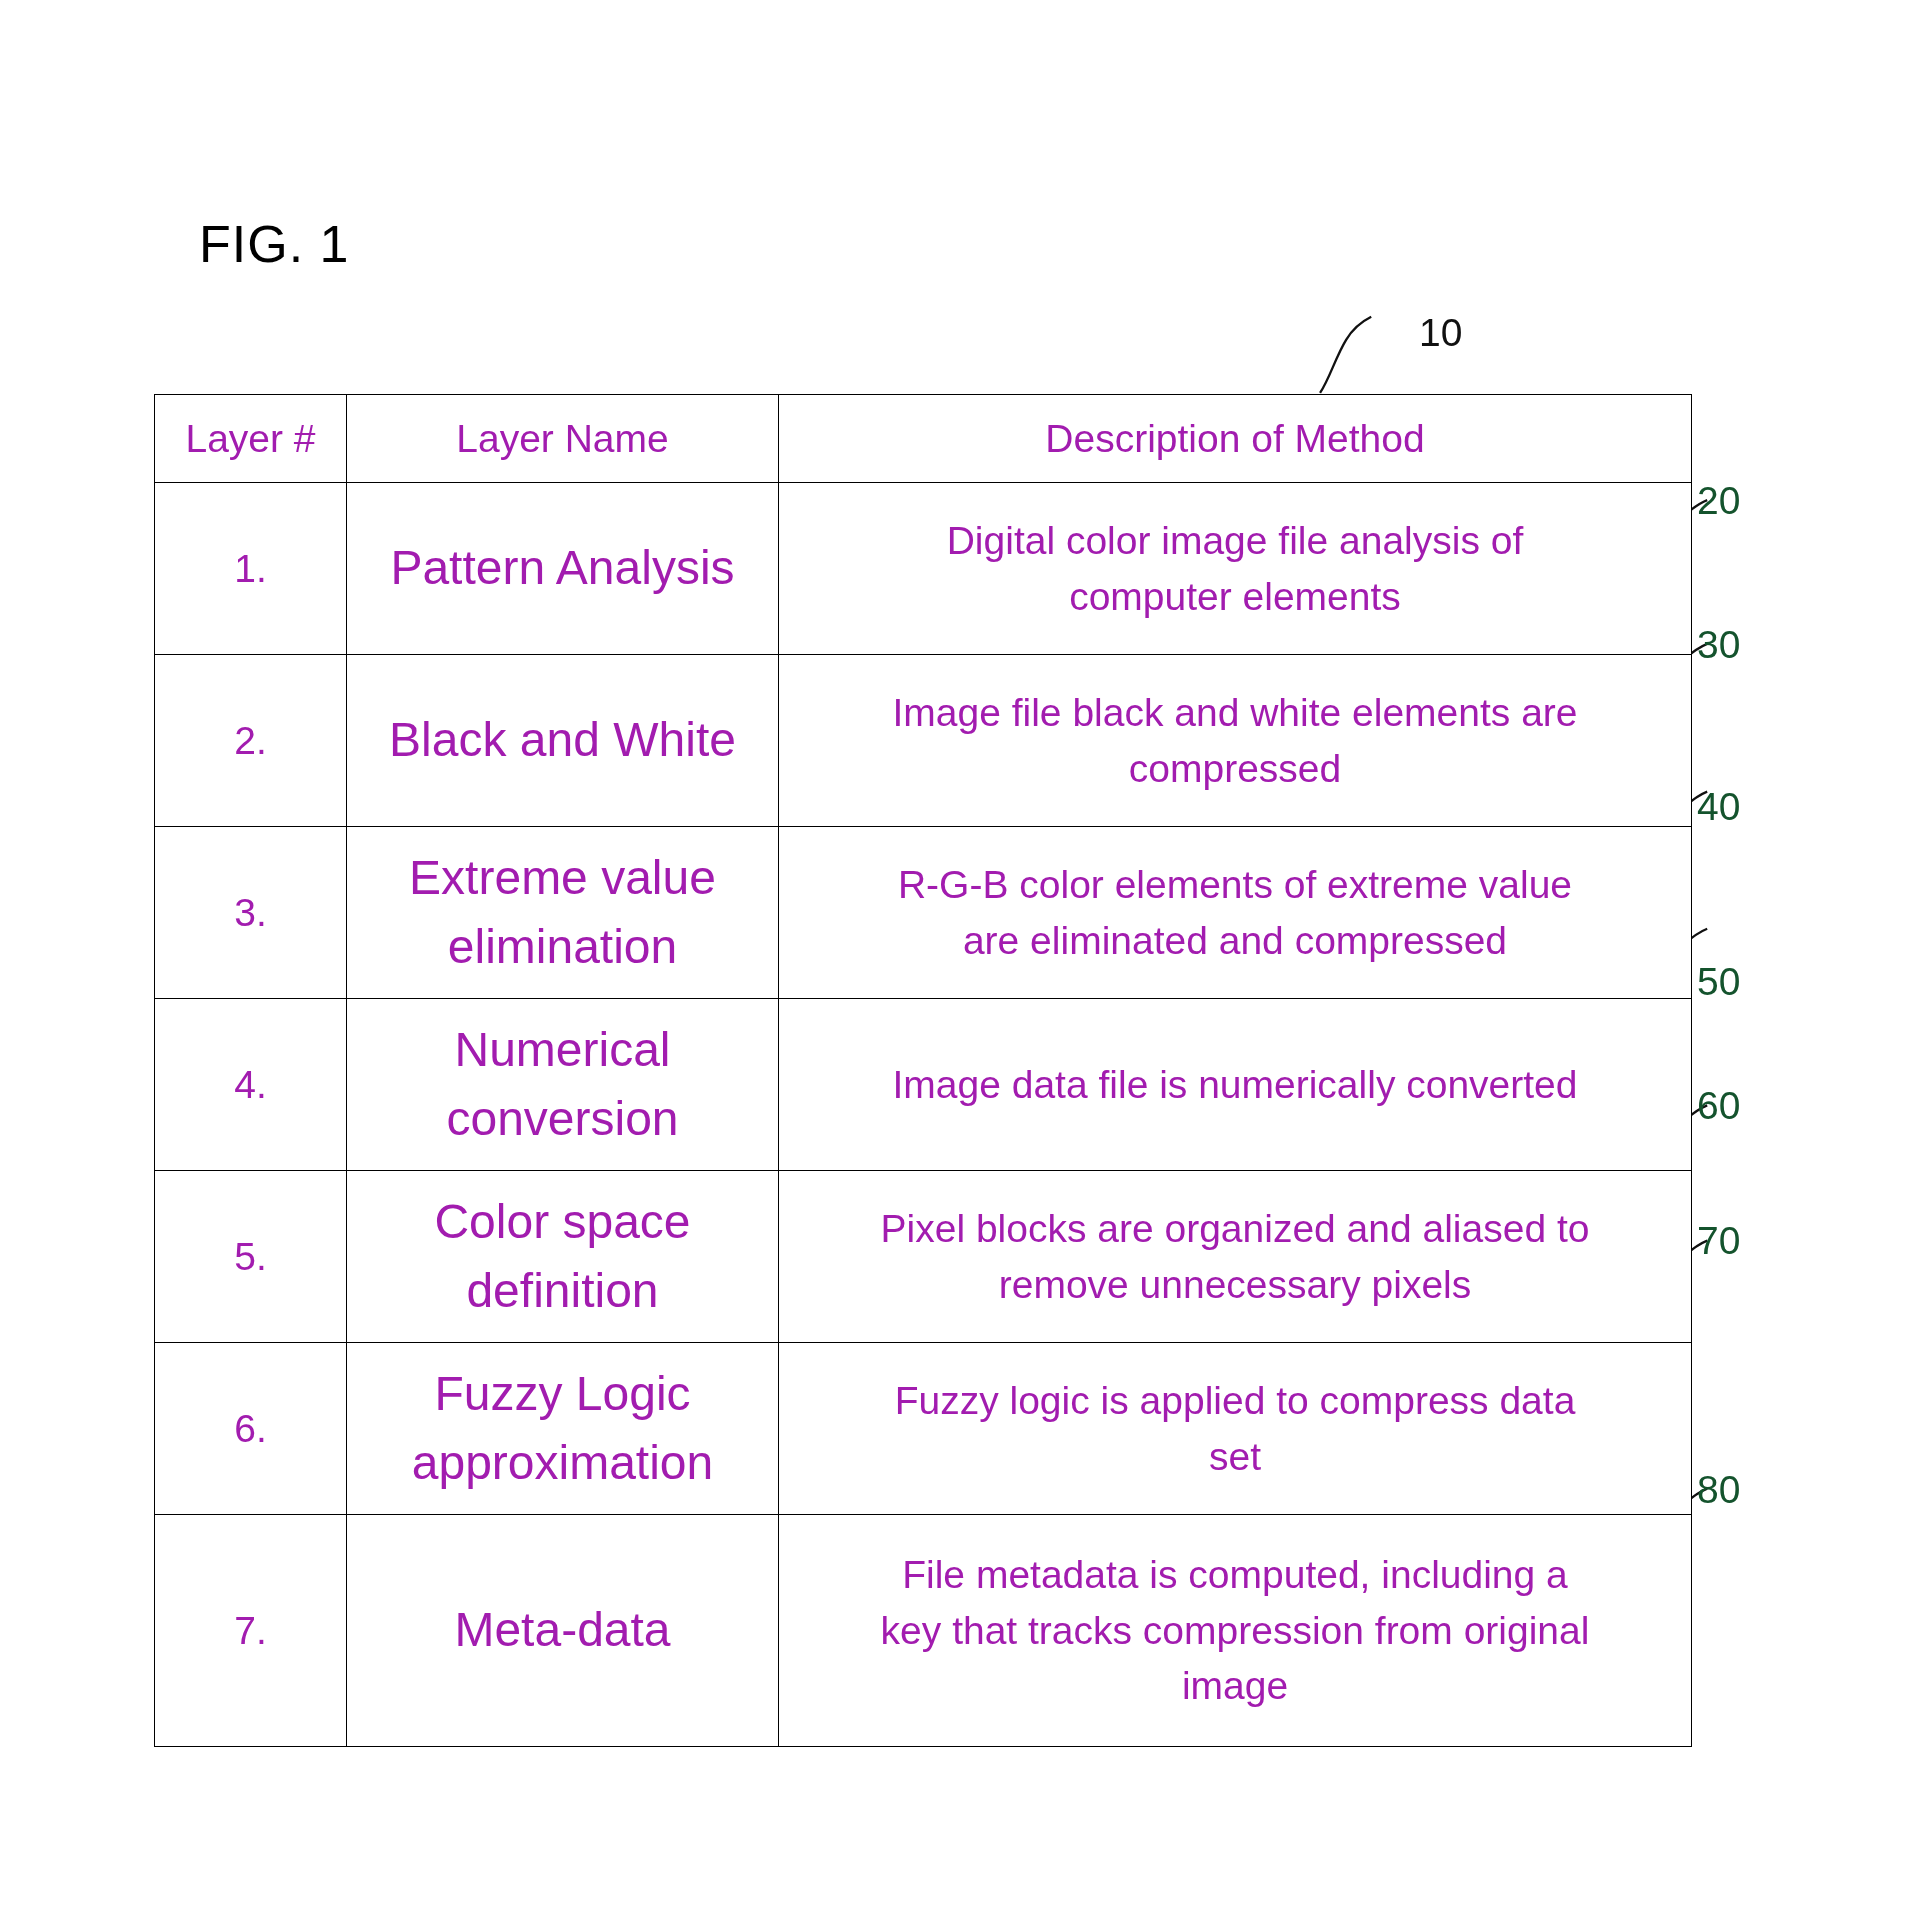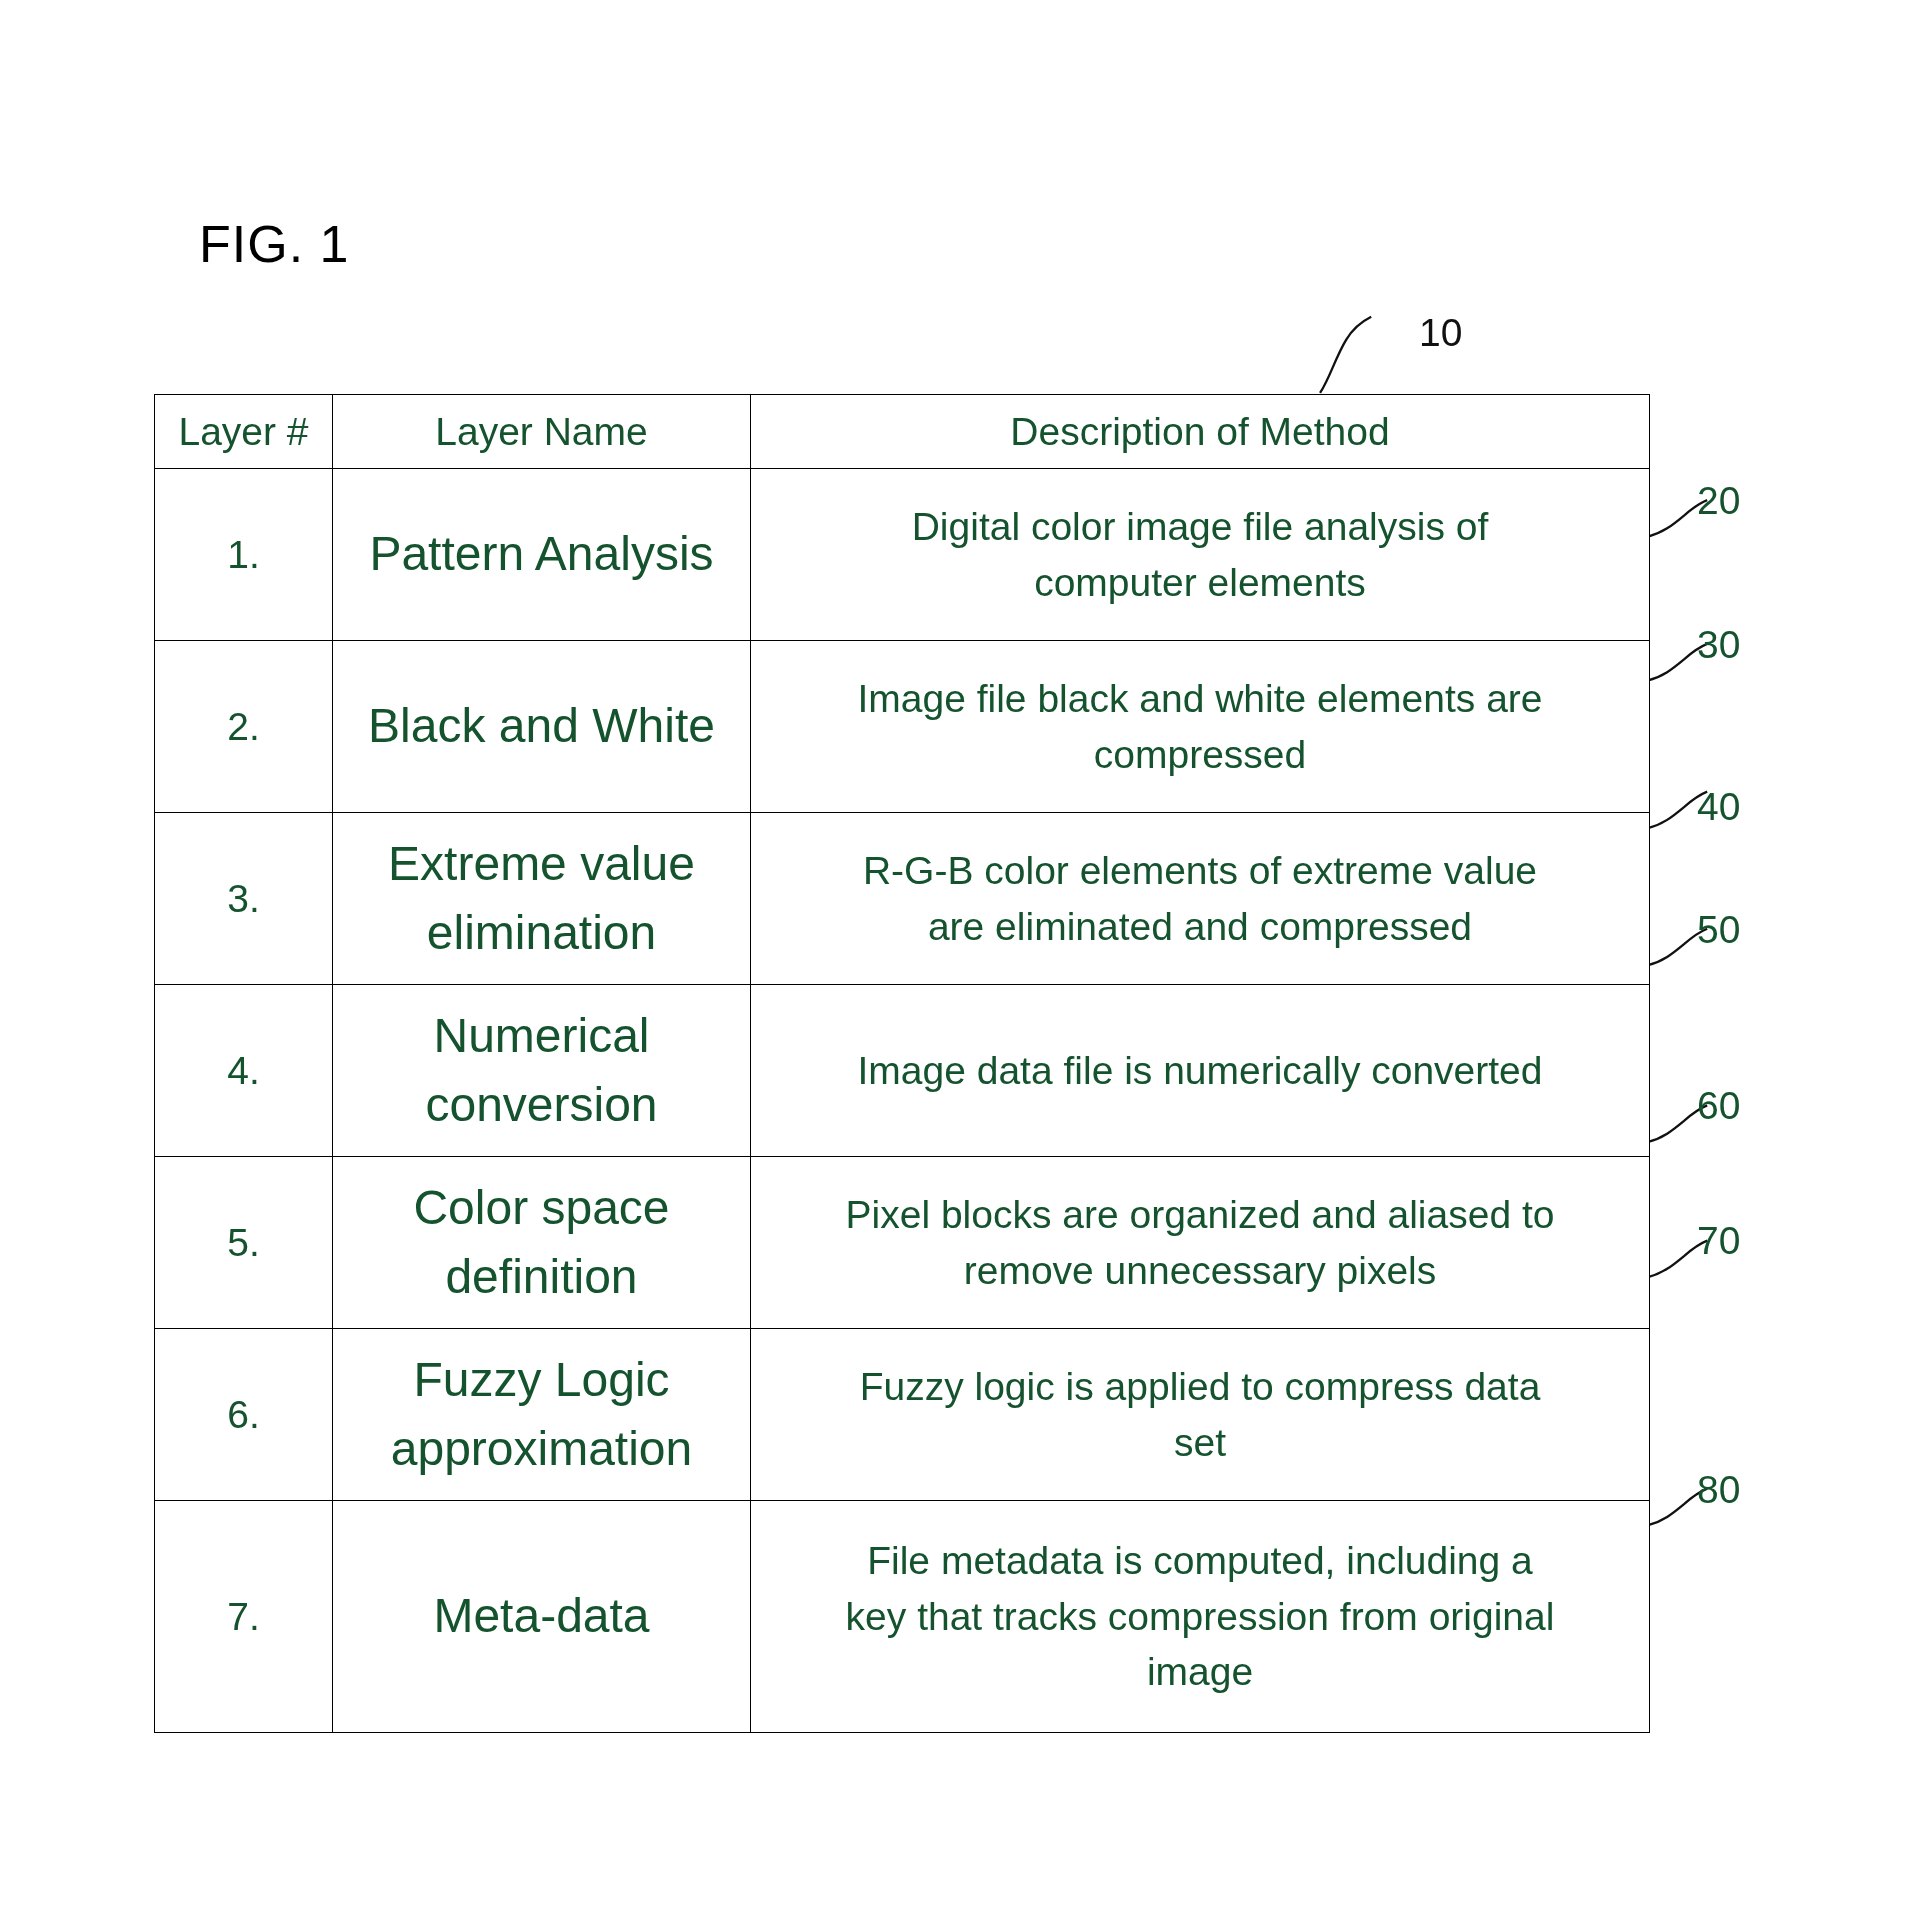--- a/index.html
+++ b/index.html
@@ -33,24 +33,24 @@
     left: 154px;
     top: 394px;
     width: 1492px;
     border-collapse: collapse;
     table-layout: fixed;
     background: #ffffff;
   }
   #layer-table td,
   #layer-table th {
     border: 1.9px solid #000000;
-    padding: 0;
+    padding: 7px;
     vertical-align: middle;
     font-weight: normal;
-    color: #14532d;
+    color: #a21caf;
   }
 
   .col-num   { width: 177px; }
   .col-name  { width: 417px; }
   .col-desc  { width: 898px; }
 
   
   .hdr-cell {
     text-align: center;
     font-size: 39px;
@@ -225,17 +225,17 @@
         <span>image</span>
       </td>
     </tr>
 
   </tbody>
 </table>
 
 <div class="side-callout-num" style="top:479px">20</div>
 <div class="side-callout-num" style="top:623px">30</div>
 <div class="side-callout-num" style="top:785px">40</div>
-<div class="side-callout-num" style="top:908px">50</div>
+<div class="side-callout-num" style="top:960px">50</div>
 <div class="side-callout-num" style="top:1084px">60</div>
 <div class="side-callout-num" style="top:1219px">70</div>
 <div class="side-callout-num" style="top:1468px">80</div>
 
 
 </body></html>

